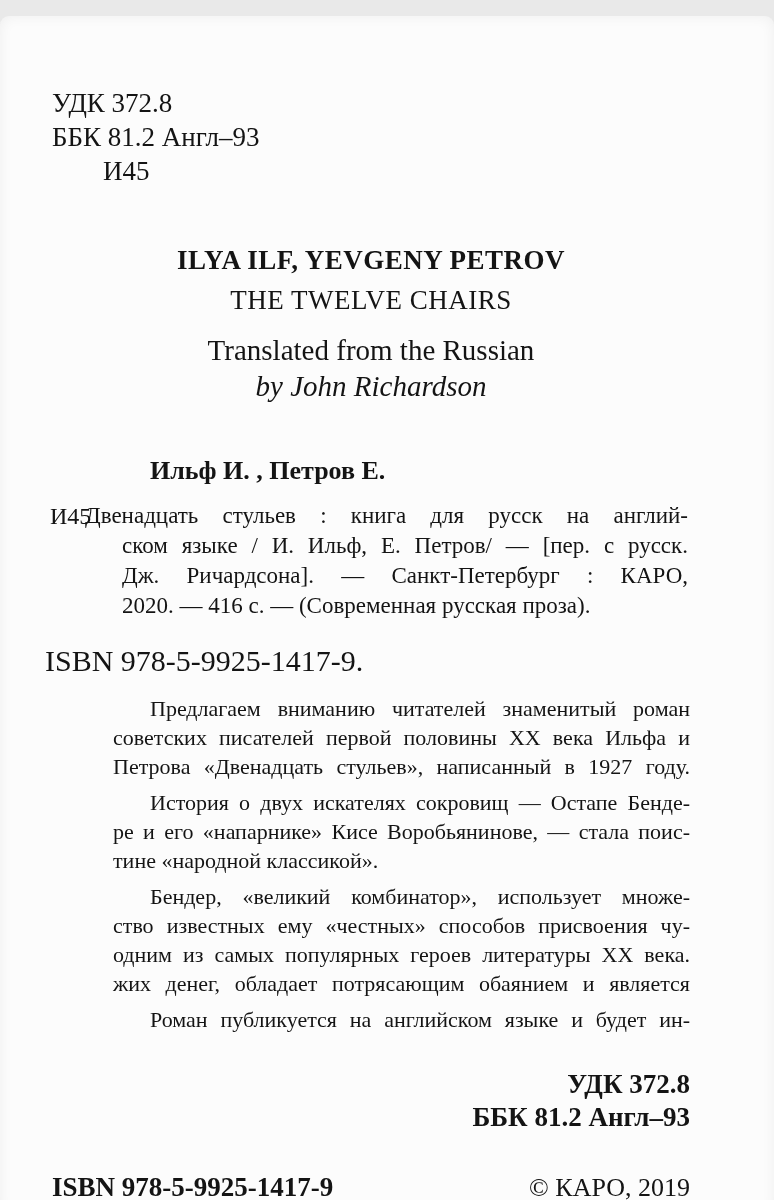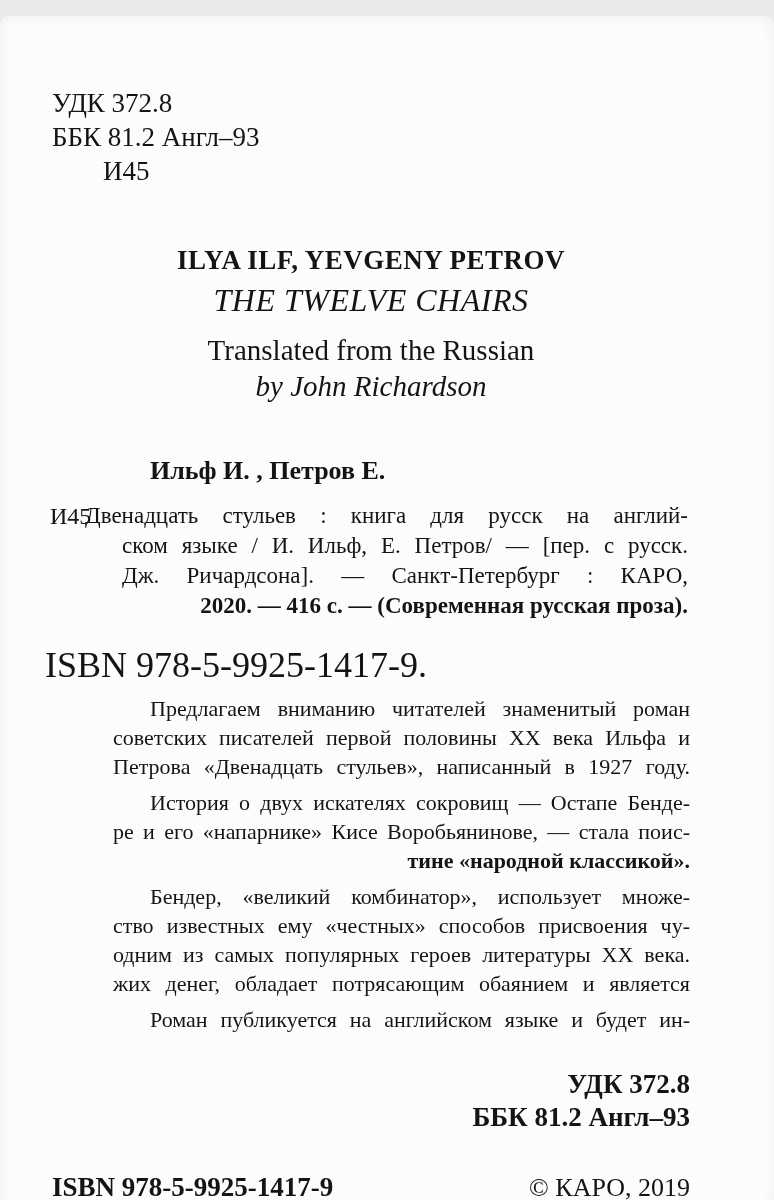--- a/index.html
+++ b/index.html
@@ -15,37 +15,37 @@
     border-radius: 9px;
   }
 
   
   .top-codes { position:absolute; left:52px; top:70px; font-size:27px; line-height:34px; }
   .top-codes .indent { margin-left:51px; }
 
   
   .title-block { position:absolute; left:52px; right:84px; top:224px; text-align:center; }
   .t1 { font-size:27px; font-weight:bold; line-height:40px; letter-spacing:0.5px; }
-  .t2 { font-size:32px; font-style:italic; line-height:40px; letter-spacing:0.5px; }
+  .t2 { font-size:27px; line-height:40px; letter-spacing:0.5px; }
   .t3 { font-size:29px; line-height:36px; margin-top:12px; }
   .t4 { font-size:29px; font-style:italic; line-height:36px; }
 
   
   .author-ru { position:absolute; left:150px; top:440px; font-size:26px; font-weight:bold; }
 
   
   .record-label { position:absolute; left:50px; top:487px; font-size:24px; }
   .record { position:absolute; left:122px; width:566px; top:485px; font-size:23px; line-height:30px; }
   .record .hang { margin-left:-37px; }
 
   .jl { text-align:justify; text-align-last:justify; }
-  .ll { text-align:right;font-weight:bold; }
+  .ll { text-align:left; }
 
   
-  .isbn-mid { position:absolute; left:45px; top:628px; font-size:36px; }
+  .isbn-mid { position:absolute; left:45px; top:628px; font-size:30px; }
 
   
   .annotation { position:absolute; left:113px; width:577px; top:678px; font-size:22px; line-height:29px; }
   .annotation .para { margin-top:7px; }
   .annotation .para:first-child { margin-top:0; }
   .annotation .fl { padding-left:37px; }
 
   
   .codes-right { position:absolute; right:84px; top:1052px; text-align:right; font-weight:bold; font-size:27px; line-height:33px; }
 

